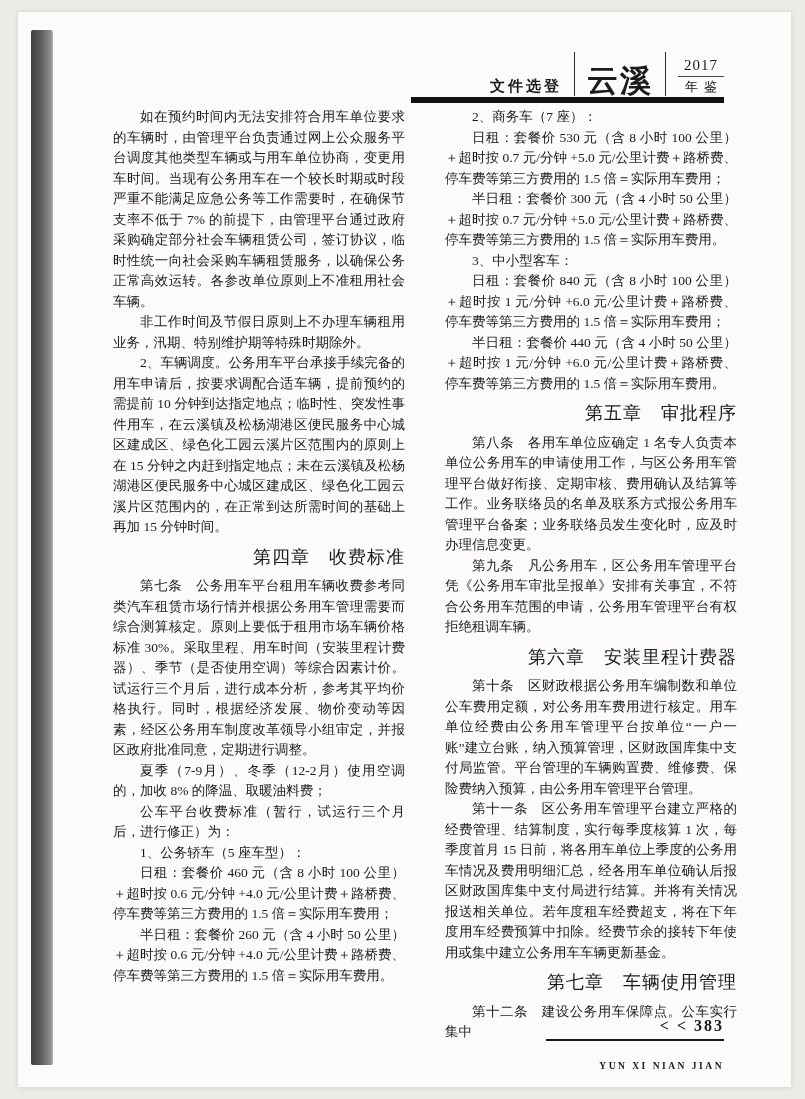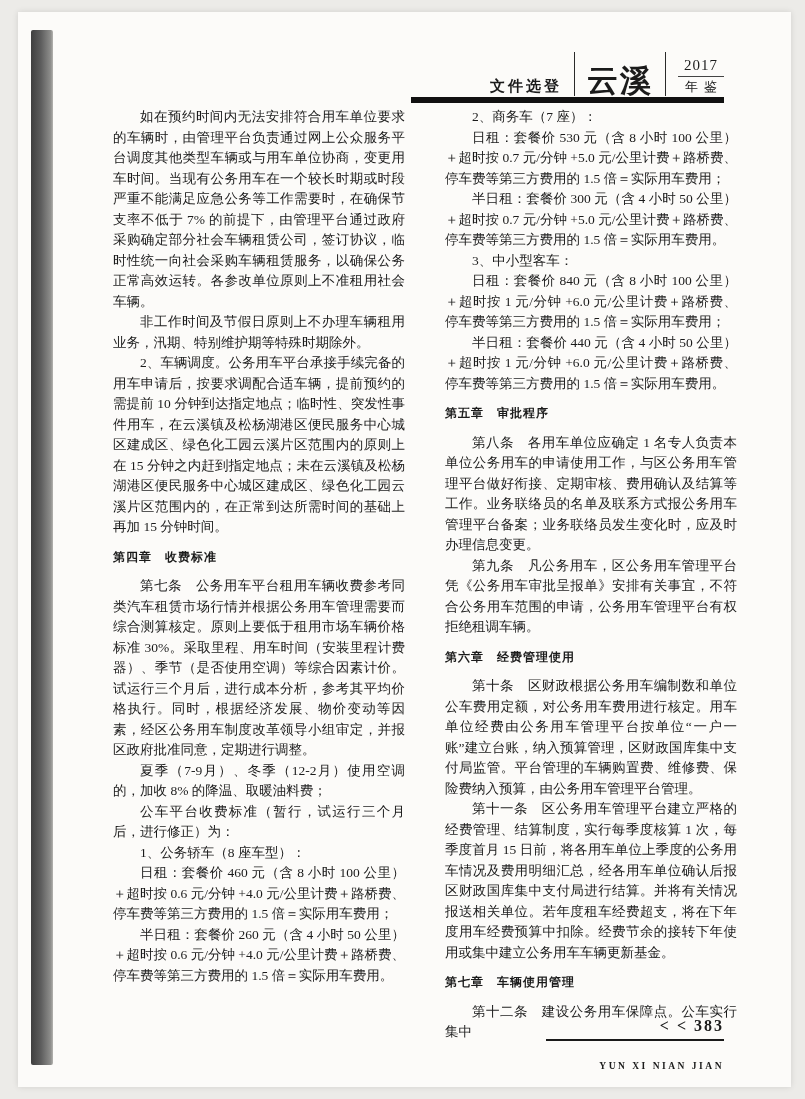--- a/index.html
+++ b/index.html
@@ -113,23 +113,23 @@
     font-size: 13.5px;
     line-height: 20.5px;
     text-align: justify;
   }
   .col p {
     margin: 0;
     text-indent: 2em;
   }
   .col .chapter {
     margin: 9px 0;
-    font-weight: bold;
-    text-align: left;
-    font-size: 12px;
+    font-weight: normal;
+    text-align: right;
+    font-size: 18px;
     letter-spacing: 1px;
   }
   
   .footer {
     position: absolute;
     right: 67px;
     top: 1005px;
     width: 178px;
     text-align: right;
   }
@@ -167,36 +167,36 @@
 
   <main class="columns">
     <section class="col">
       <p>如在预约时间内无法安排符合用车单位要求的车辆时，由管理平台负责通过网上公众服务平台调度其他类型车辆或与用车单位协商，变更用车时间。当现有公务用车在一个较长时期或时段严重不能满足应急公务等工作需要时，在确保节支率不低于 7% 的前提下，由管理平台通过政府采购确定部分社会车辆租赁公司，签订协议，临时性统一向社会采购车辆租赁服务，以确保公务正常高效运转。各参改单位原则上不准租用社会车辆。</p>
       <p>非工作时间及节假日原则上不办理车辆租用业务，汛期、特别维护期等特殊时期除外。</p>
       <p>2、车辆调度。公务用车平台承接手续完备的用车申请后，按要求调配合适车辆，提前预约的需提前 10 分钟到达指定地点；临时性、突发性事件用车，在云溪镇及松杨湖港区便民服务中心城区建成区、绿色化工园云溪片区范围内的原则上在 15 分钟之内赶到指定地点；未在云溪镇及松杨湖港区便民服务中心城区建成区、绿色化工园云溪片区范围内的，在正常到达所需时间的基础上再加 15 分钟时间。</p>
       <h3 class="chapter">第四章　收费标准</h3>
       <p>第七条　公务用车平台租用车辆收费参考同类汽车租赁市场行情并根据公务用车管理需要而综合测算核定。原则上要低于租用市场车辆价格标准 30%。采取里程、用车时间（安装里程计费器）、季节（是否使用空调）等综合因素计价。试运行三个月后，进行成本分析，参考其平均价格执行。同时，根据经济发展、物价变动等因素，经区公务用车制度改革领导小组审定，并报区政府批准同意，定期进行调整。</p>
       <p>夏季（7-9月）、冬季（12-2月）使用空调的，加收 8% 的降温、取暖油料费；</p>
       <p>公车平台收费标准（暂行，试运行三个月后，进行修正）为：</p>
-      <p>1、公务轿车（8 座车型）：</p>
+      <p>1、公务轿车（5 座车型）：</p>
       <p>日租：套餐价 460 元（含 8 小时 100 公里）＋超时按 0.6 元/分钟 +4.0 元/公里计费＋路桥费、停车费等第三方费用的 1.5 倍＝实际用车费用；</p>
       <p>半日租：套餐价 260 元（含 4 小时 50 公里）＋超时按 0.6 元/分钟 +4.0 元/公里计费＋路桥费、停车费等第三方费用的 1.5 倍＝实际用车费用。</p>
     </section>
 
     <section class="col">
       <p>2、商务车（7 座）：</p>
       <p>日租：套餐价 530 元（含 8 小时 100 公里）＋超时按 0.7 元/分钟 +5.0 元/公里计费＋路桥费、停车费等第三方费用的 1.5 倍＝实际用车费用；</p>
       <p>半日租：套餐价 300 元（含 4 小时 50 公里）＋超时按 0.7 元/分钟 +5.0 元/公里计费＋路桥费、停车费等第三方费用的 1.5 倍＝实际用车费用。</p>
       <p>3、中小型客车：</p>
       <p>日租：套餐价 840 元（含 8 小时 100 公里）＋超时按 1 元/分钟 +6.0 元/公里计费＋路桥费、停车费等第三方费用的 1.5 倍＝实际用车费用；</p>
       <p>半日租：套餐价 440 元（含 4 小时 50 公里）＋超时按 1 元/分钟 +6.0 元/公里计费＋路桥费、停车费等第三方费用的 1.5 倍＝实际用车费用。</p>
       <h3 class="chapter">第五章　审批程序</h3>
       <p>第八条　各用车单位应确定 1 名专人负责本单位公务用车的申请使用工作，与区公务用车管理平台做好衔接、定期审核、费用确认及结算等工作。业务联络员的名单及联系方式报公务用车管理平台备案；业务联络员发生变化时，应及时办理信息变更。</p>
       <p>第九条　凡公务用车，区公务用车管理平台凭《公务用车审批呈报单》安排有关事宜，不符合公务用车范围的申请，公务用车管理平台有权拒绝租调车辆。</p>
-      <h3 class="chapter">第六章　经费管理使用</h3>
+      <h3 class="chapter">第六章　安装里程计费器</h3>
       <p>第十条　区财政根据公务用车编制数和单位公车费用定额，对公务用车费用进行核定。用车单位经费由公务用车管理平台按单位“一户一账”建立台账，纳入预算管理，区财政国库集中支付局监管。平台管理的车辆购置费、维修费、保险费纳入预算，由公务用车管理平台管理。</p>
       <p>第十一条　区公务用车管理平台建立严格的经费管理、结算制度，实行每季度核算 1 次，每季度首月 15 日前，将各用车单位上季度的公务用车情况及费用明细汇总，经各用车单位确认后报区财政国库集中支付局进行结算。并将有关情况报送相关单位。若年度租车经费超支，将在下年度用车经费预算中扣除。经费节余的接转下年使用或集中建立公务用车车辆更新基金。</p>
       <h3 class="chapter">第七章　车辆使用管理</h3>
       <p>第十二条　建设公务用车保障点。公车实行集中</p>
     </section>
   </main>
 
   <div class="footer">
     <div class="page-num">&lt; &lt; 383</div>
     <div class="romanization">YUN XI NIAN JIAN</div>

